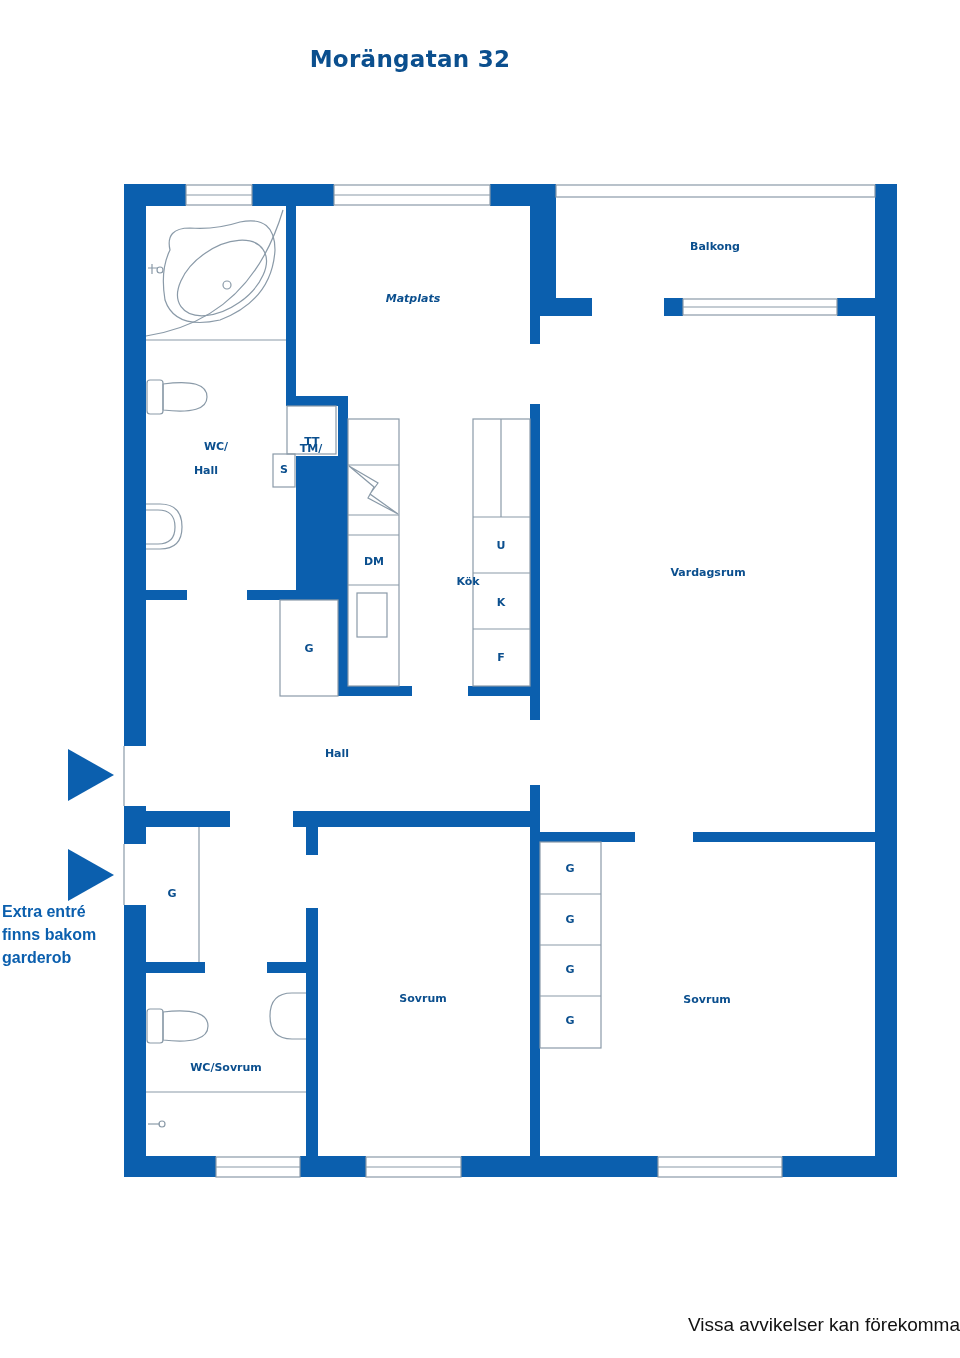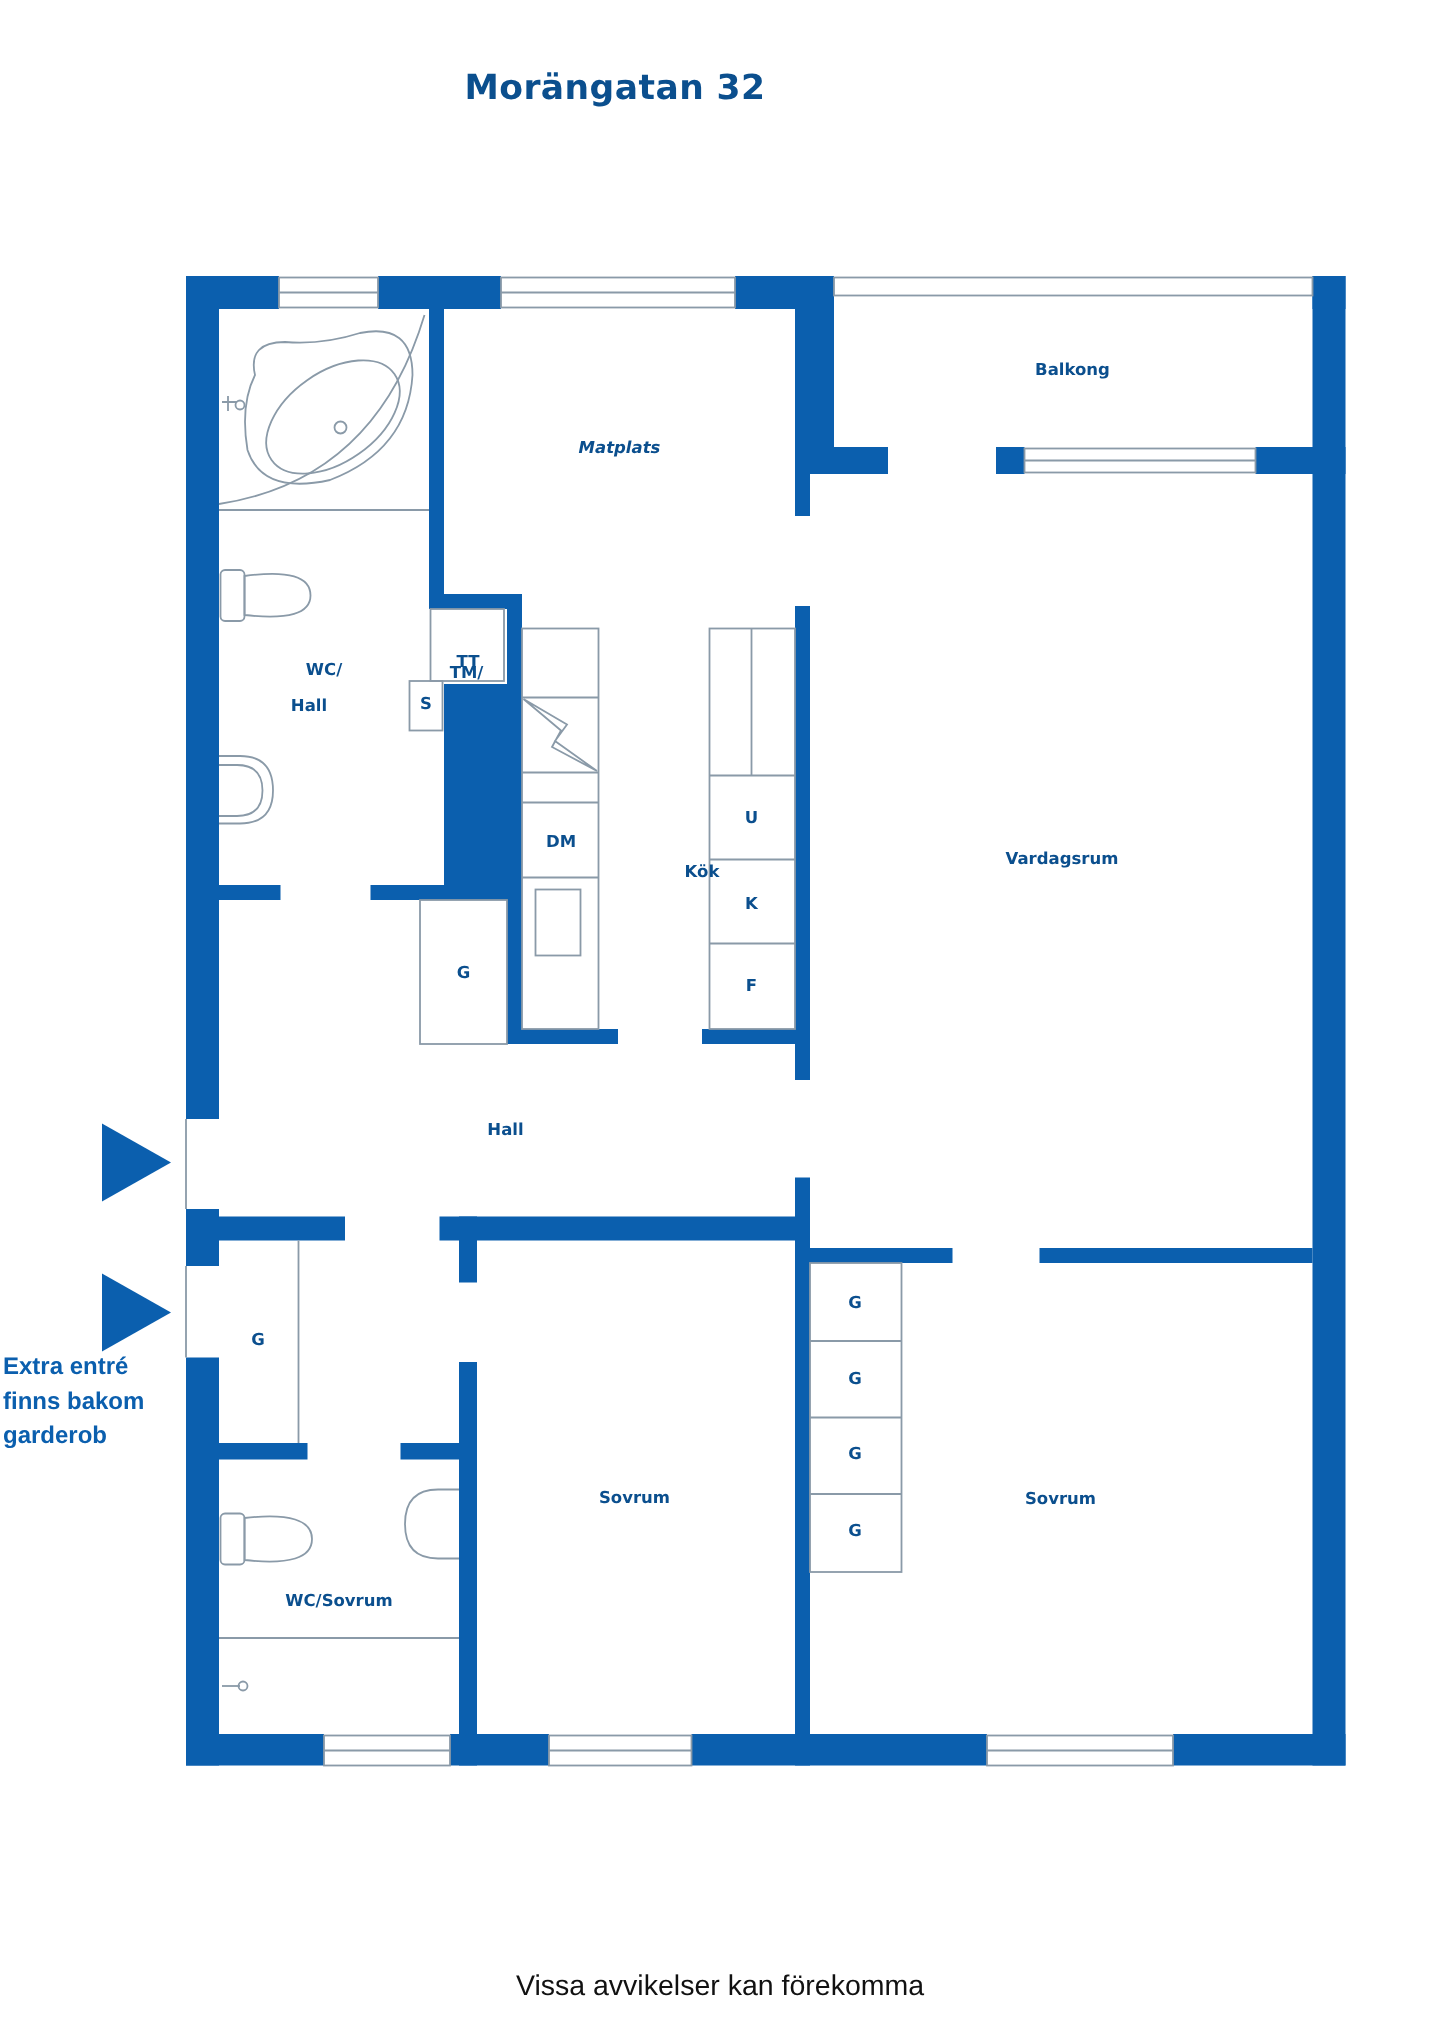--- a/index.html
+++ b/index.html
@@ -1,18 +1,18 @@
 <!DOCTYPE html>
 <html><head>
 <meta charset="utf-8">
 <style>
   html,body{margin:0;padding:0;background:#fff;}
   body{width:960px;height:1358px;position:relative;overflow:hidden;font-family:"DejaVu Sans","Liberation Sans",sans-serif;}
   .title{position:absolute;left:0;width:820px;top:46px;text-align:center;font-size:23px;font-weight:bold;color:#0b4f8e;letter-spacing:0.3px;}
-  .footer{position:absolute;left:0;width:960px;top:1314px;text-align:center;font-family:"Liberation Sans",sans-serif;font-size:19px;color:#111;}
+  .footer{position:absolute;left:0;width:960px;top:1314px;text-align:right;font-family:"Liberation Sans",sans-serif;font-size:19px;color:#111;}
   svg.plan{position:absolute;left:0;top:0;}
   .lbl{position:absolute;color:#0b4f8e;font-weight:bold;font-size:11px;white-space:nowrap;transform:translate(-50%,-50%);line-height:1.3;text-align:left;}
   .note{position:absolute;left:2px;top:900px;color:#0b5fae;font-family:"Liberation Sans",sans-serif;font-weight:bold;font-size:16px;line-height:23px;}
 </style>
 </head>
 <body>
 
 <div class="title">Morängatan 32</div>
 
 <svg class="plan" width="960" height="1358" viewBox="0 0 960 1358">

